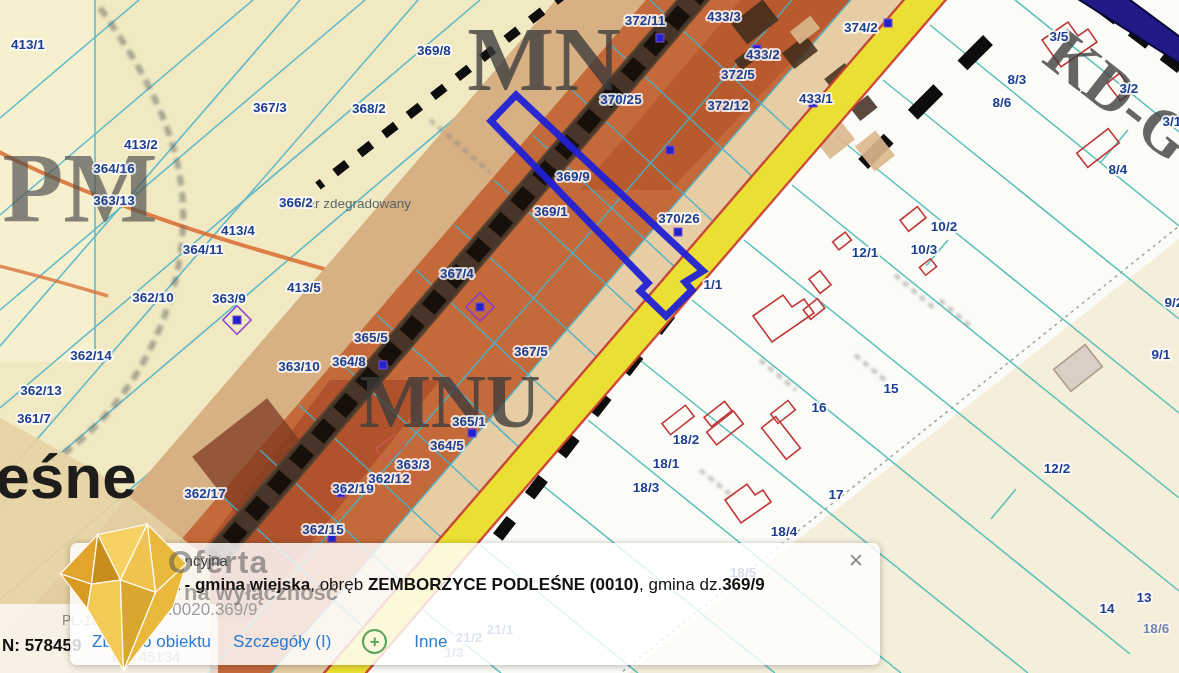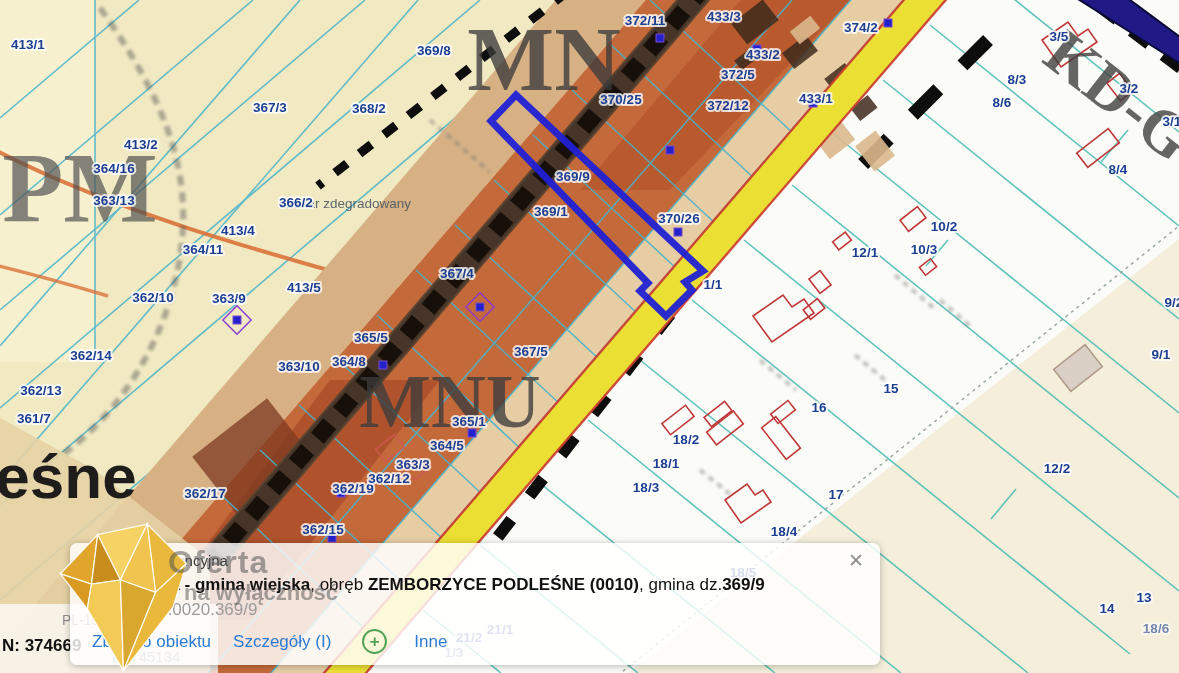--- a/index.html
+++ b/index.html
@@ -285,21 +285,21 @@
         <text x="743" y="572" dy="0.35em" class="ml">18/5</text>
         <text x="1156" y="628" dy="0.35em" class="ml" style="opacity: 0.6;">18/6</text>
         <text x="500" y="629" dy="0.35em" class="ml" style="opacity: 0.8;">21/1</text>
         <text x="469" y="637" dy="0.35em" class="ml" style="opacity: 0.8;">21/2</text>
         <text x="454" y="652" dy="0.35em" class="ml" style="opacity: 0.6;">1/3</text>
       </g>
 </svg>
 
 <div class="coords">
   <div class="crs">PL-1992</div>
-  <div class="n">N: 374669</div>
+  <div class="n">N: 578459</div>
   <div class="e">E: 745134</div>
 </div>
 
 <div class="popup">
   <div class="close">✕</div>
   <div class="inner">
     <div class="title">Działka ewidencyjna</div>
     <div class="line2">
       <b>Konopnica - gmina wiejska</b><span>, obręb </span><b>ZEMBORZYCE PODLEŚNE (0010)</b><span>, gmina dz.</span><b>369/9</b>
     </div>

